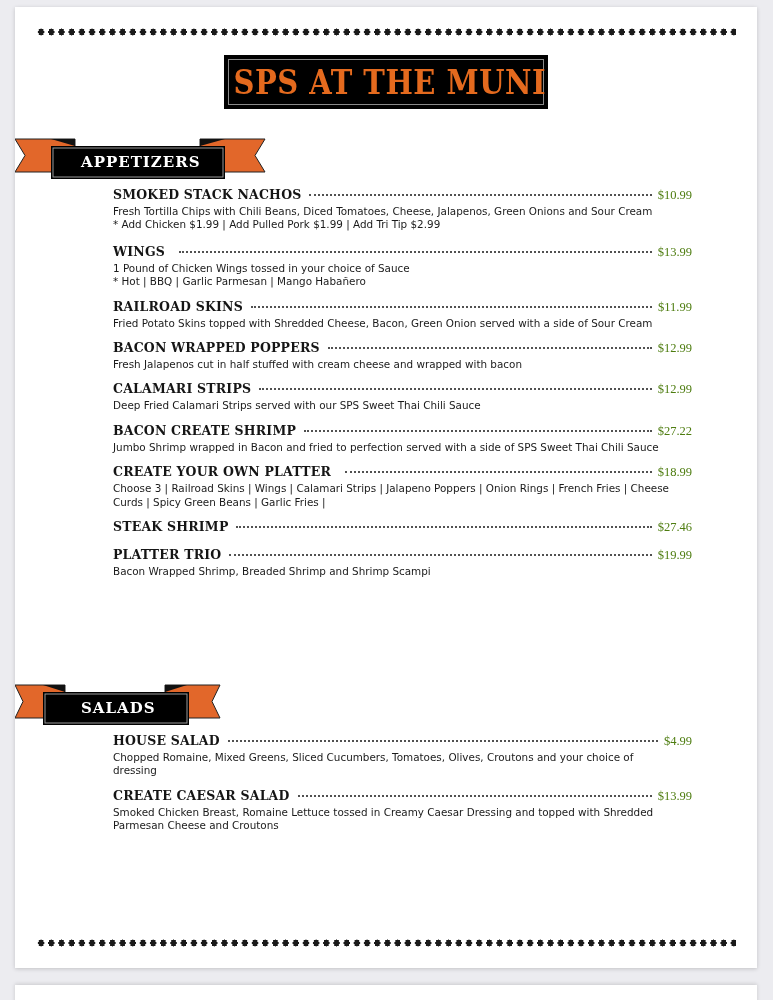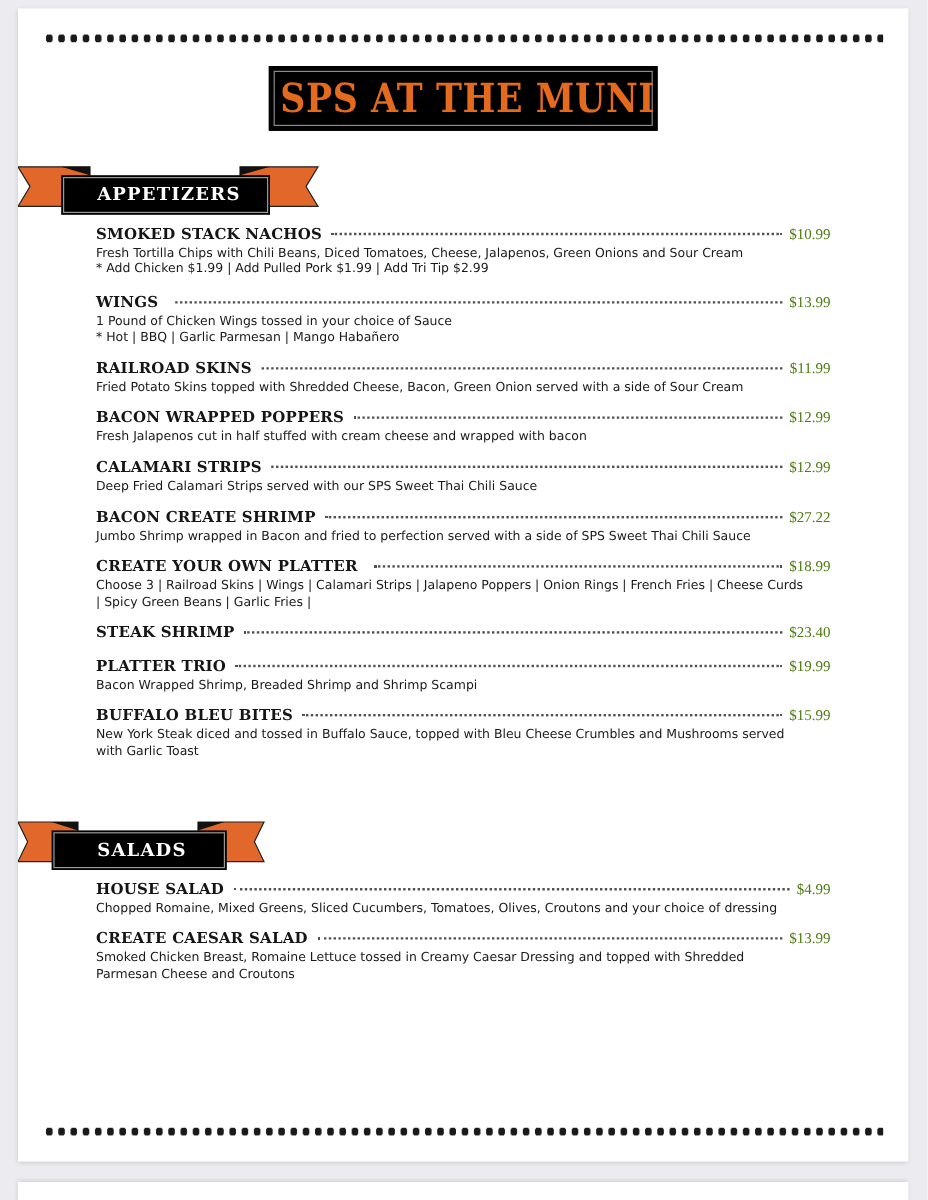--- a/index.html
+++ b/index.html
@@ -52,21 +52,21 @@
   
   .banner { position: absolute; left: 0; }
   .banner svg { display: block; }
   .banner-label {
     position: absolute; color: #fff;
     font-family: "DejaVu Serif", serif; font-weight: bold;
     font-size: 15px; letter-spacing: 1px;
   }
 
   .items { position: absolute; left: 65px; width: 612px; }
-  .item { margin-bottom: 8px; }
+  .item { margin-bottom: 8px; margin-left: 33px; }
   .item-head {
     display: flex; align-items: baseline; height: 18px;
   }
   .item-name {
     font-family: "DejaVu Serif", serif; font-weight: bold;
     font-size: 12.5px; color: #151515; white-space: nowrap;
     letter-spacing: 0.2px;
   }
   .leader {
     flex: 1; margin: 0 6px 0 8px;
@@ -162,38 +162,30 @@
         <span class="item-name">CREATE YOUR OWN PLATTER</span>
         <span class="leader" style="margin-left:14px;"></span>
         <span class="item-price">$18.99</span>
       </div>
       <div class="item-desc">Choose 3 | Railroad Skins | Wings | Calamari Strips | Jalapeno Poppers | Onion Rings | French Fries | Cheese Curds | Spicy Green Beans  | Garlic Fries |</div>
     </div>
     <div class="item" style="margin-top:10px;">
       <div class="item-head">
         <span class="item-name">STEAK SHRIMP</span>
         <span class="leader"></span>
-        <span class="item-price">$23.40</span>
+        <span class="item-price">$27.46</span>
       </div>
     </div>
     <div class="item" style="margin-top:10px;">
       <div class="item-head">
         <span class="item-name">PLATTER TRIO</span>
         <span class="leader"></span>
         <span class="item-price">$19.99</span>
       </div>
       <div class="item-desc">Bacon Wrapped Shrimp, Breaded Shrimp and Shrimp Scampi</div>
-    </div>
-    <div class="item" style="margin-top:10px;">
-      <div class="item-head">
-        <span class="item-name">BUFFALO BLEU BITES</span>
-        <span class="leader"></span>
-        <span class="item-price">$15.99</span>
-      </div>
-      <div class="item-desc">New York Steak diced and tossed in Buffalo Sauce, topped with Bleu Cheese Crumbles and Mushrooms served with Garlic Toast</div>
     </div>
   </div>
 
   <div class="banner" style="top:675px;">
     <svg width="210" height="46" viewBox="0 0 210 46">
       <polygon points="0,3 50,3 50,36 0,36 8,19.5" fill="#e2672a" stroke="#222" stroke-width="1"></polygon>
       <polygon points="150,3 205,3 197,19.5 205,36 150,36" fill="#e2672a" stroke="#222" stroke-width="1"></polygon>
       <polygon points="28,3 50,3 50,10" fill="#111"></polygon>
       <polygon points="150,3 172,3 150,10" fill="#111"></polygon>
       <rect x="28" y="10" width="146" height="33" fill="#000"></rect>

